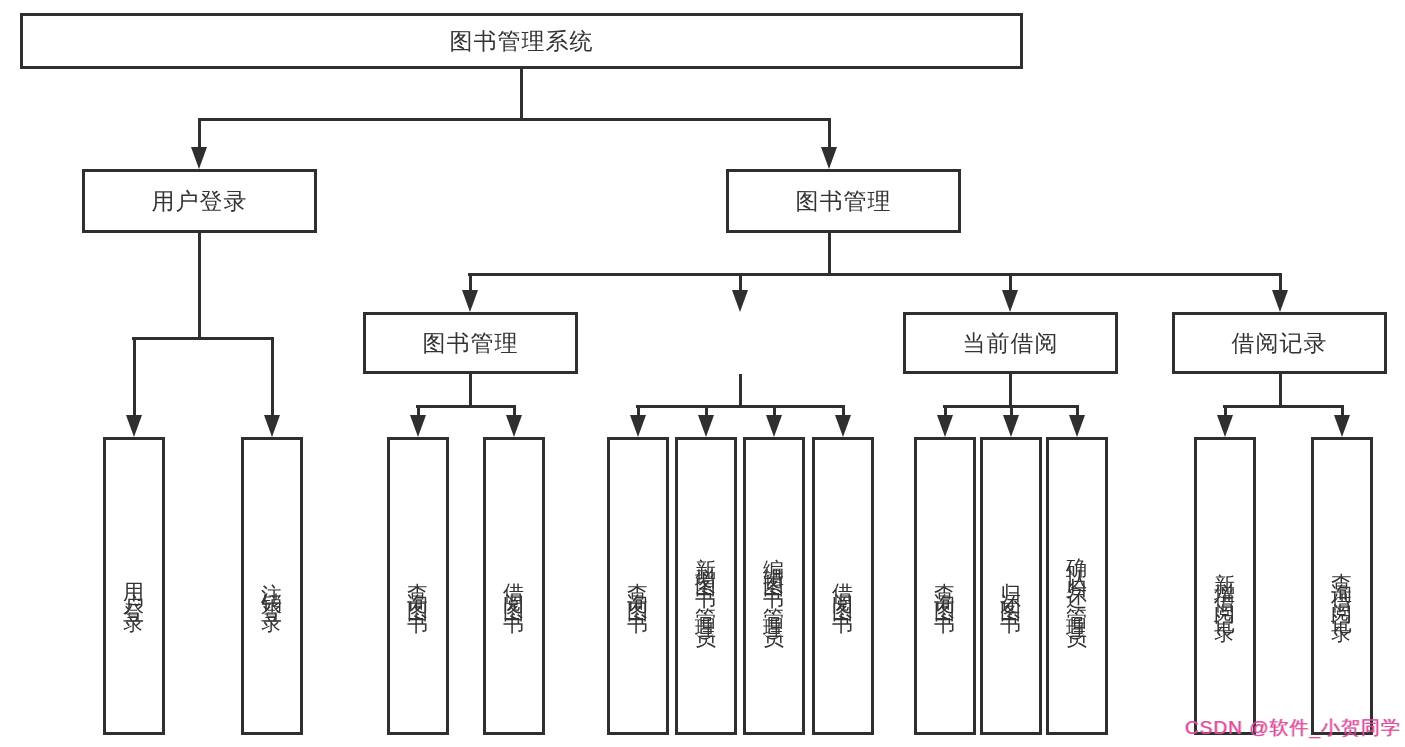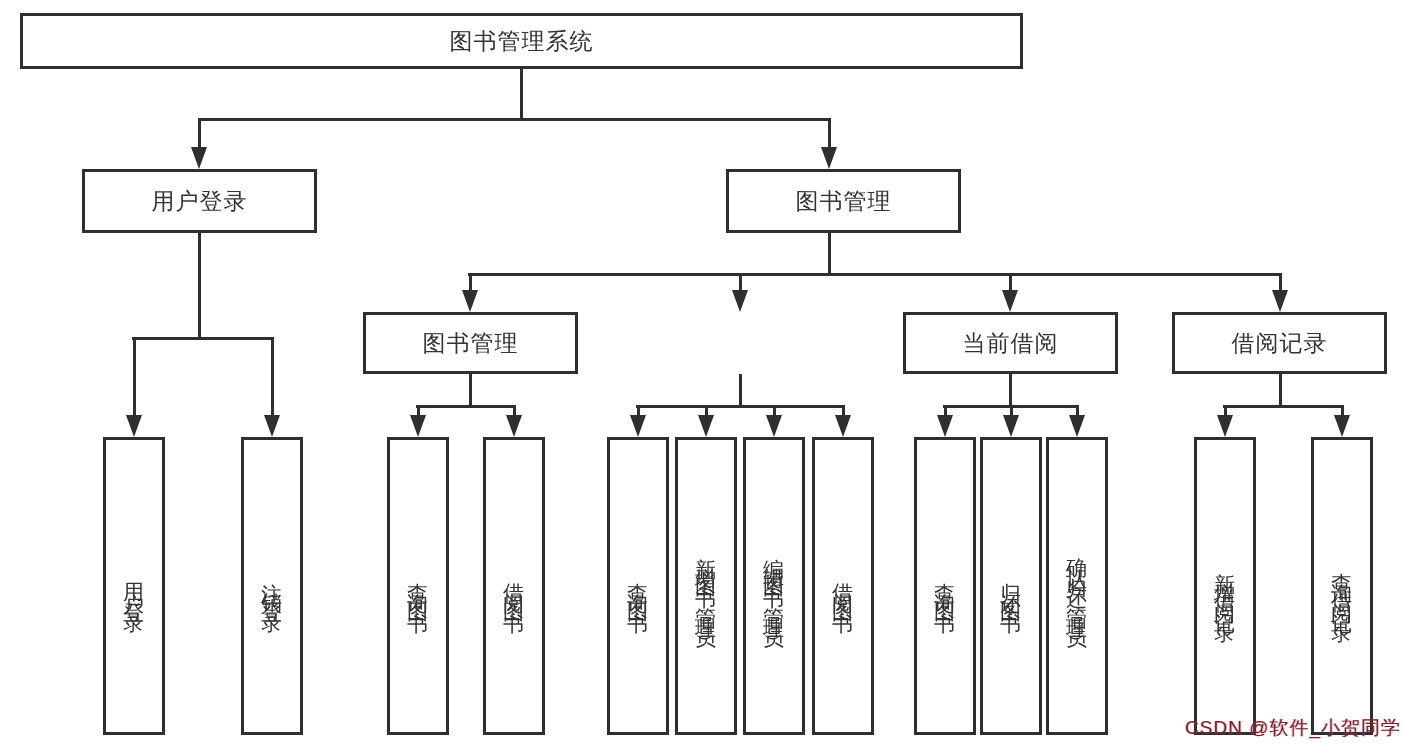--- a/index.html
+++ b/index.html
@@ -38,21 +38,21 @@
     position:absolute;width:0;height:0;
     border-left:8px solid transparent;
     border-right:8px solid transparent;
     border-top:22px solid #2f2f2f;
     z-index:1;
   }
   #watermark{
     position:absolute;
     right:4px;bottom:6px;
     font-size:19px;
-    color:#7f1d1d;
+    color:#ec4899;
     text-shadow:1px 0 rgba(230,90,90,0.35), -1px 0 rgba(90,110,230,0.35);
     z-index:3;
     letter-spacing:1px;
   }
 </style>
 </head>
 <body>
 
 <div id="canvas">
 

